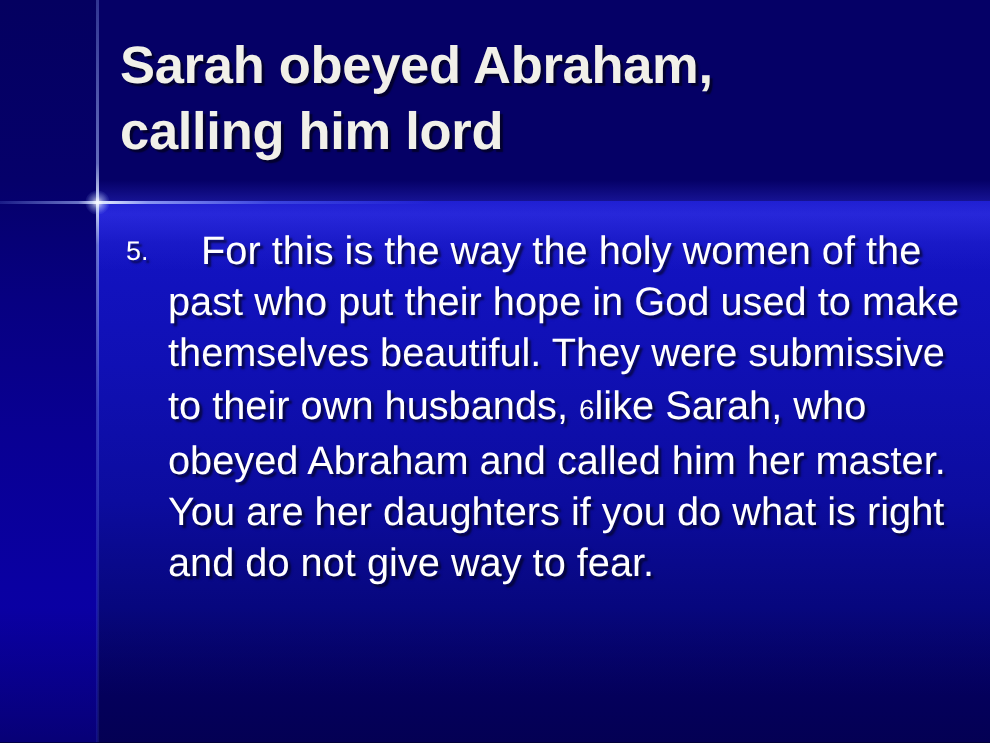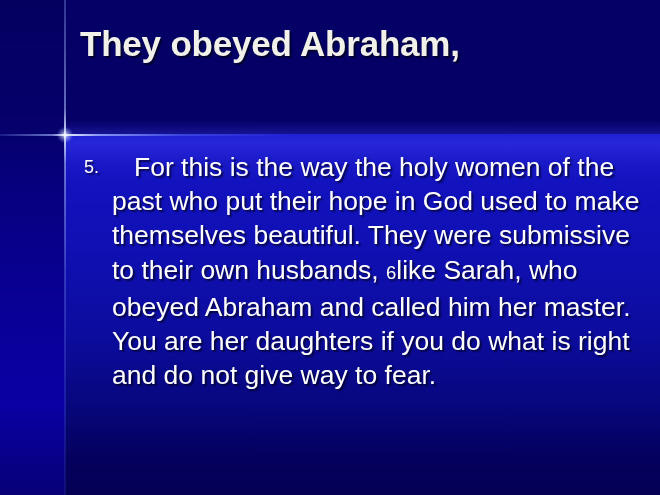--- a/index.html
+++ b/index.html
@@ -191,21 +191,22 @@
   <div class="bg-left-band"></div>
   <div class="bg-bottom-shade"></div>
 
   <div class="sparkle">
     <div class="sparkle-vline"></div>
     <div class="sparkle-hline"></div>
     <div class="sparkle-core"></div>
   </div>
 
   <div class="title-block">
-    <div class="title-line">They obeyed Abraham,</div>
+    <div class="title-line">Sarah obeyed Abraham,</div>
+    <div class="title-line">calling him lord</div>
   </div>
 
   <div class="body-block">
     <div class="body-item">
       <span class="body-marker">5.</span><span class="body-lead-space"></span><span>For this is the way the holy women of the past who put their hope in God used to make themselves beautiful. They were submissive to their own husbands, </span><span class="verse-num">6</span><span>like Sarah, who obeyed Abraham and called him her master. You are her daughters if you do what is right and do not give way to fear.</span>
     </div>
   </div>
 
 </div>
 

